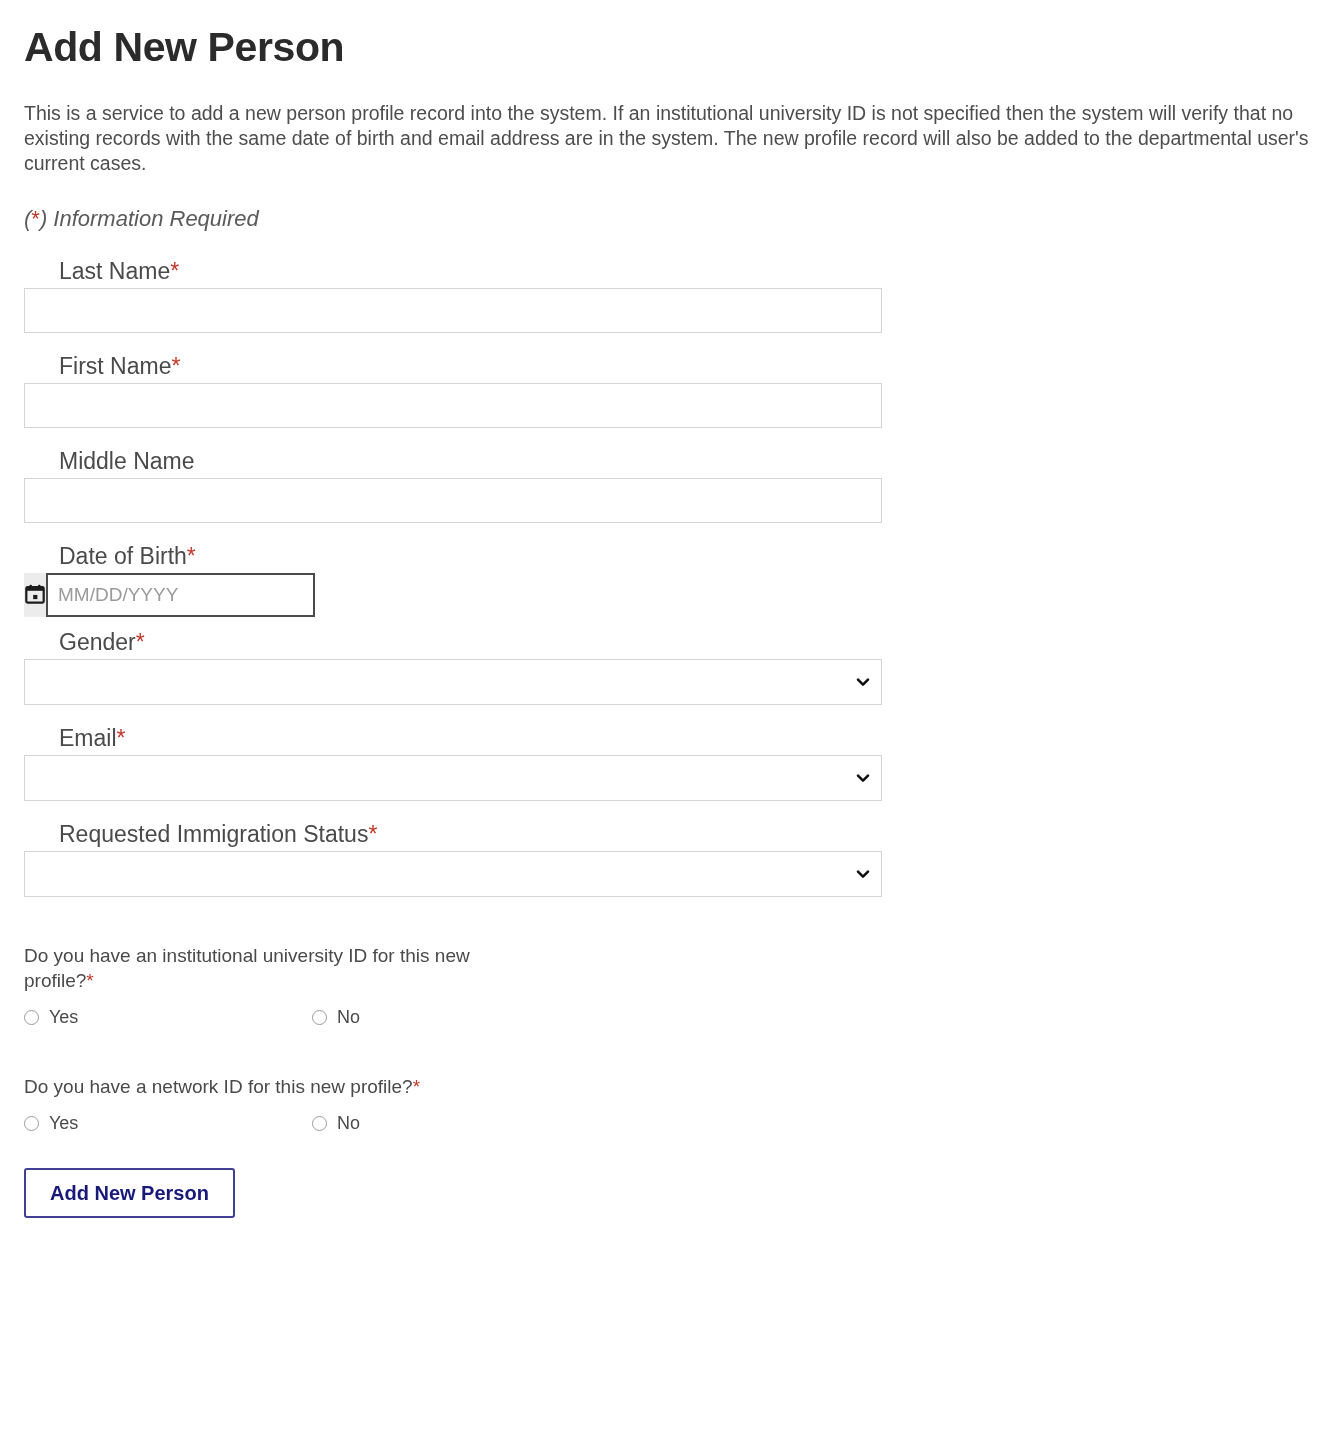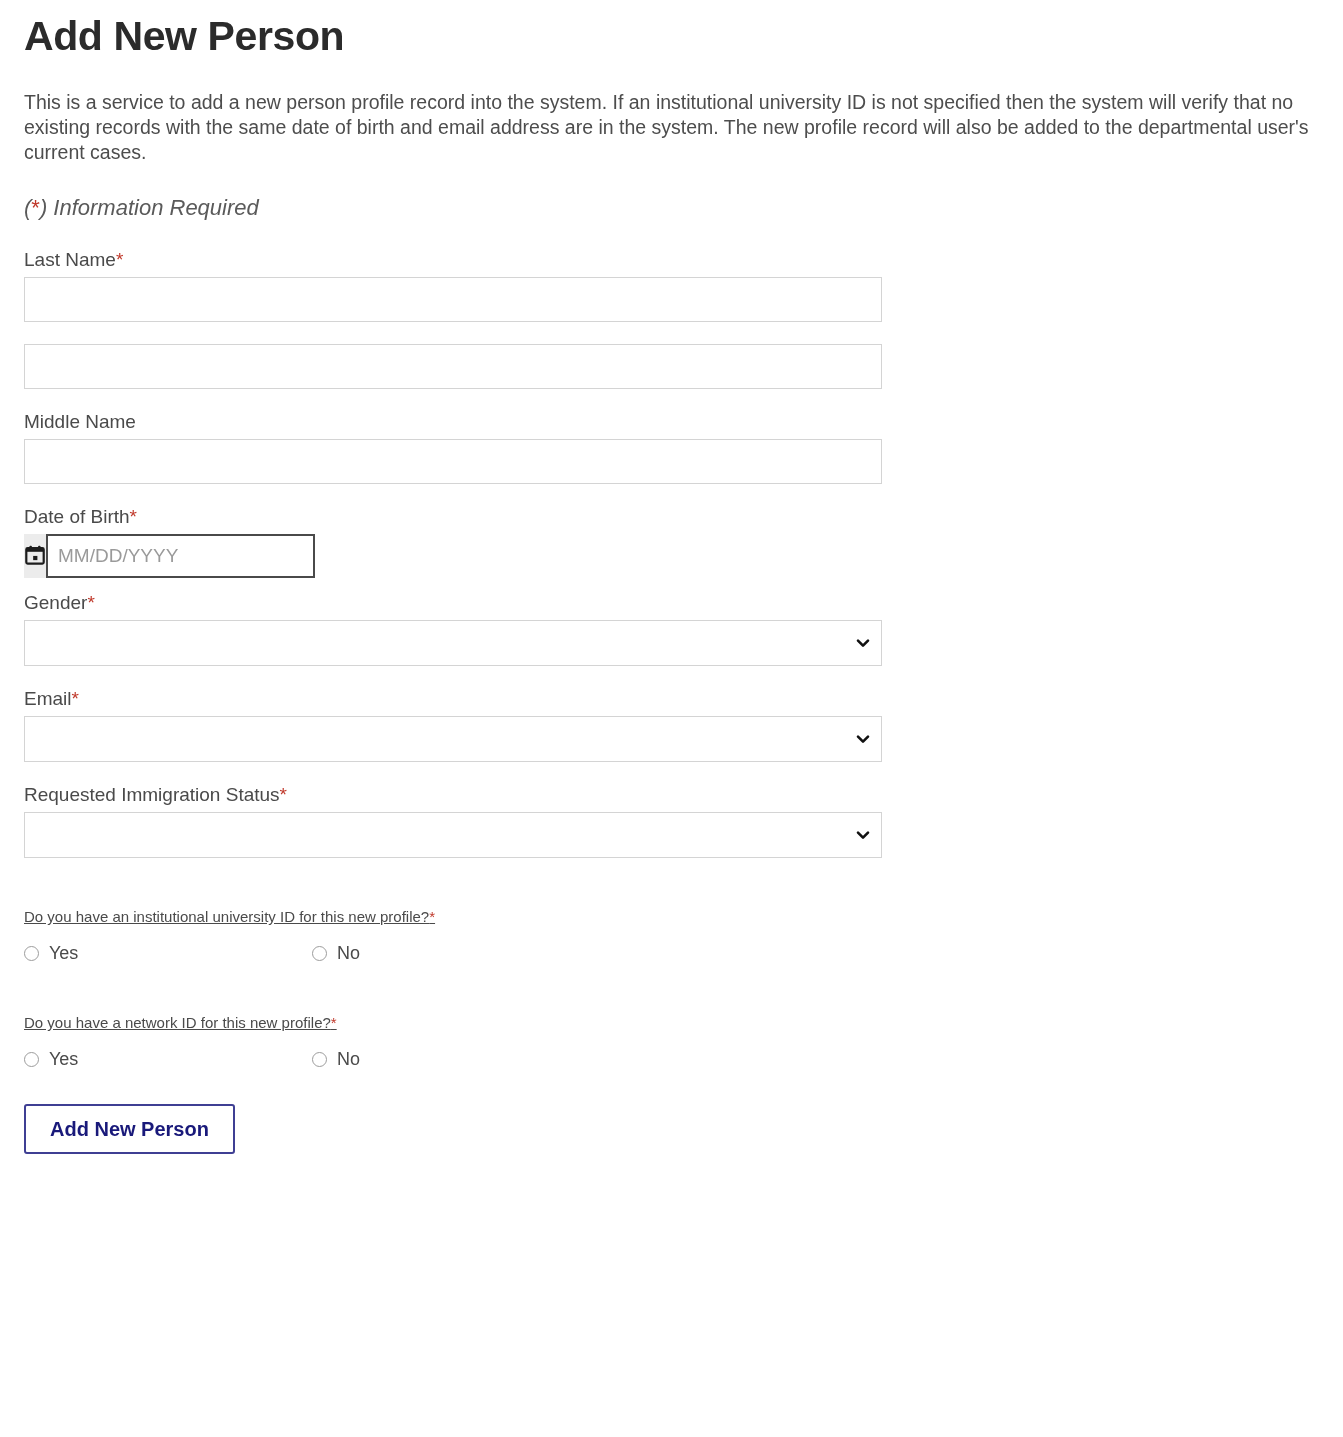--- a/index.html
+++ b/index.html
@@ -10,21 +10,21 @@
   }
   body {
     width: 1343px;
     height: 1437px;
     font-family: "Liberation Sans", sans-serif;
     color: #4a4a4a;
     -webkit-font-smoothing: antialiased;
   }
 
   .page {
-    padding: 15px 24px 0 24px;
+    padding: 26px 24px 0 24px;
     box-sizing: border-box;
   }
 
   .page-title {
     font-size: 41px;
     line-height: 1.05;
     font-weight: bold;
     color: #2b2b2b;
     margin: 0 0 32px 0;
     letter-spacing: -0.4px;
@@ -51,24 +51,25 @@
   .star {
     color: #c0392b;
   }
 
   .field-group {
     margin-bottom: 22px;
   }
 
   .field-label {
     display: block;
-    font-size: 19px;
+    font-size: 23px;
     line-height: 22px;
     color: #4a4a4a;
     margin-bottom: 6px;
+    margin-left: 35px;
   }
 
   .text-input {
     display: block;
     width: 858px;
     height: 45px;
     box-sizing: border-box;
     border: 1px solid #d4d4d4;
     background: #ffffff;
     font-family: "Liberation Sans", sans-serif;
@@ -145,26 +146,25 @@
   .date-input::placeholder {
     color: #9a9a9a;
     opacity: 1;
   }
 
   
   .question-block {
     margin-top: 46px;
   }
   .question-label {
-    font-size: 15px;
+    font-size: 19px;
     line-height: 25px;
     color: #4a4a4a;
     margin-bottom: 14px;
     max-width: 470px;
-    text-decoration: underline;
   }
   .radio-row {
     display: flex;
     align-items: flex-end;
   }
   .radio-item {
     display: flex;
     align-items: center;
     width: 288px;
     cursor: pointer;
@@ -215,20 +215,23 @@
   
   <div class="field-group">
     <label class="field-label">
       <span>Last Name</span><span class="star">*</span>
     </label>
     <input class="text-input" type="text" value="" style="">
   </div>
 
   
   <div class="field-group">
+    <label class="field-label">
+      <span>First Name</span><span class="star">*</span>
+    </label>
     <input class="text-input" type="text" value="" style="">
   </div>
 
   
   <div class="field-group">
     <label class="field-label">
       <span>Middle Name</span>
     </label>
     <input class="text-input" type="text" value="" style="">
   </div>

